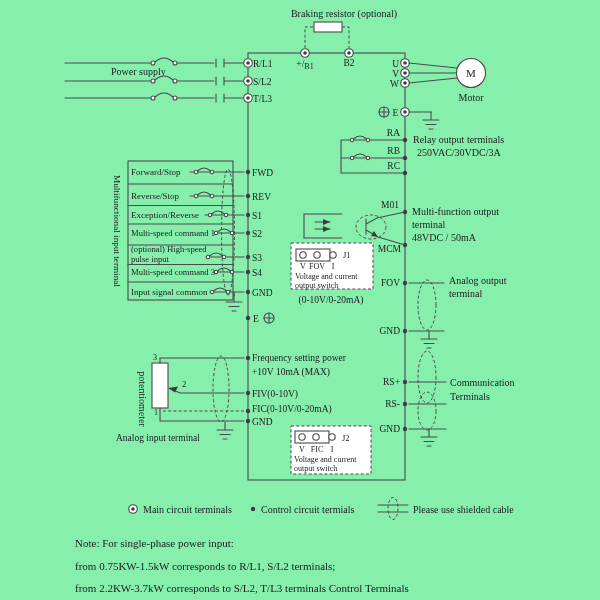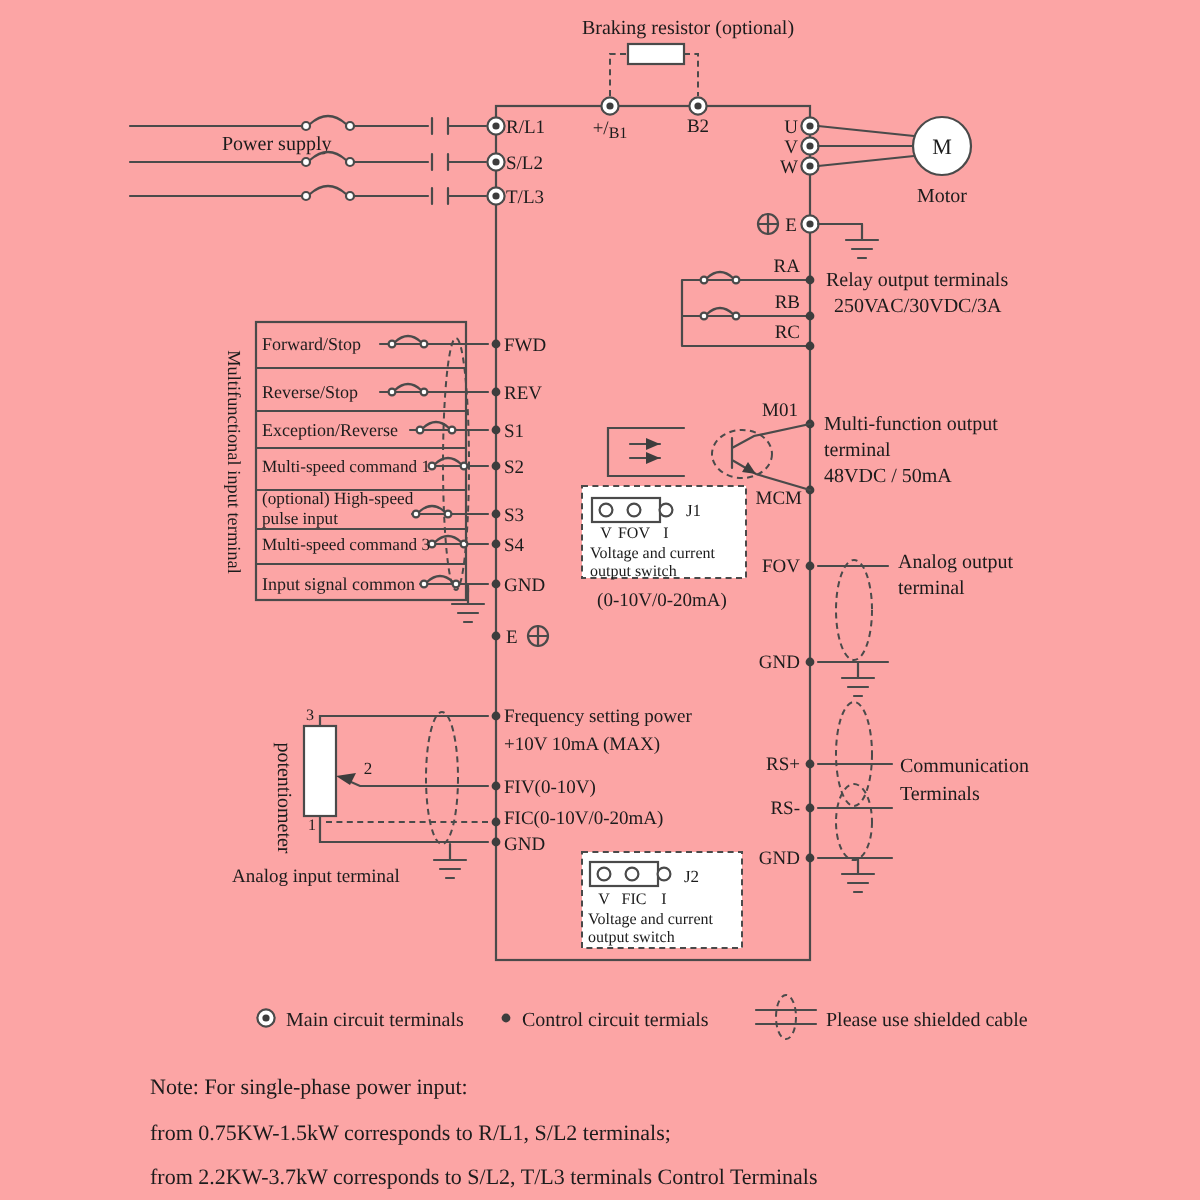--- a/index.html
+++ b/index.html
@@ -1,16 +1,16 @@
 <!DOCTYPE html>
 <html><head>
 <meta charset="utf-8">
 <style>
   html,body{margin:0;padding:0;background:#fff;}
-  .page{width:600px;height:600px;background:#fca5a5;position:relative;overflow:hidden;}
+  .page{width:600px;height:600px;background:#86efac;position:relative;overflow:hidden;}
   svg{display:block;}
   text{font-family:"Liberation Serif","DejaVu Serif",serif;fill:#1c1c1c;}
   .t8{font-size:8px}.t85{font-size:8.5px}.t9{font-size:9px}.t86{font-size:8.6px}
   .t95{font-size:9.5px}.t10{font-size:10px}.t11{font-size:11px}.t92{font-size:9.2px}
   .mid{text-anchor:middle}.end{text-anchor:end}
   .ln{fill:none;stroke:#4a4a4a;stroke-width:1.1;stroke-linecap:round}
   .lnd{fill:none;stroke:#4a4a4a;stroke-width:1;stroke-dasharray:3 2.2}
   .box{fill:none;stroke:#4a4a4a;stroke-width:1.1}
   .boxd{fill:#fff;stroke:#4a4a4a;stroke-width:1;stroke-dasharray:3 2.2}
   .wh{fill:#fff;stroke:#4a4a4a;stroke-width:1.1}

